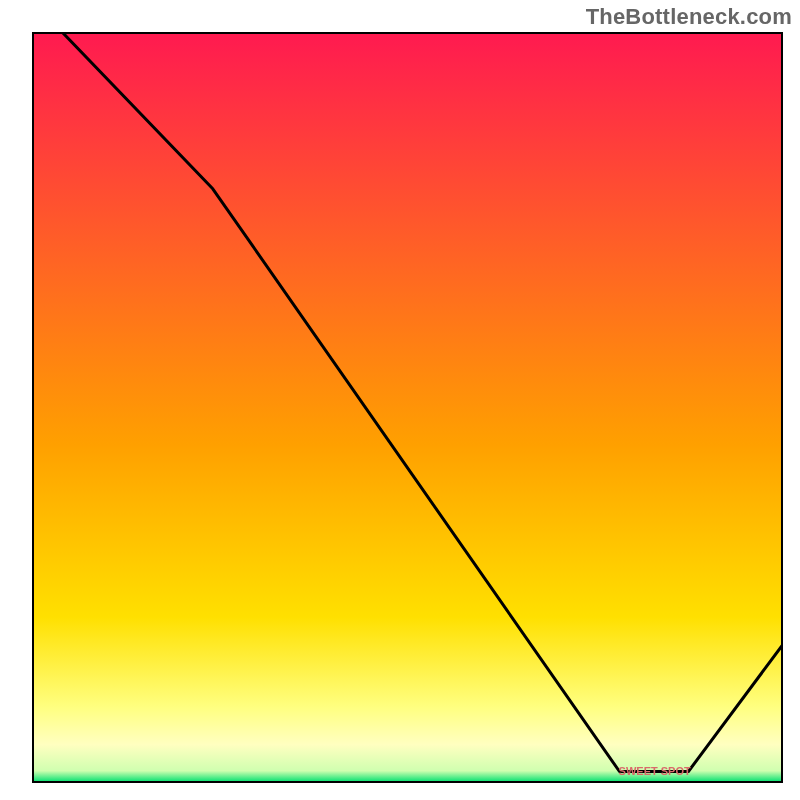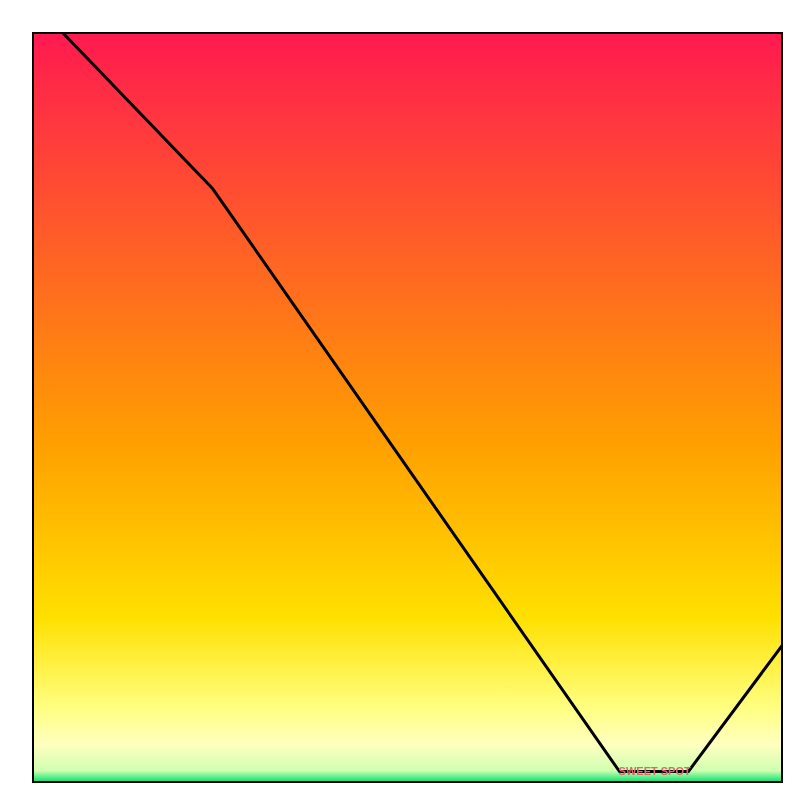--- a/index.html
+++ b/index.html
@@ -57,14 +57,15 @@
 
     <rect id="plot-bg" fill="url(#bg-grad)" x="33" y="33" width="749" height="749"></rect>
 
     <rect id="plot-frame" fill="none" stroke="#000000" stroke-width="2" x="33" y="33" width="749" height="749"></rect>
 
     <path id="curve" fill="none" stroke="#000000" stroke-width="3" stroke-linejoin="round" clip-path="url(#plot-clip)" d="M62.96 33.00 L212.76 188.79 L619.47 771.51 L688.38 771.51 L782.00 645.68"></path>
 
     <text id="sweet-label" font-family="Arial" font-size="11" font-weight="700" text-anchor="middle" x="654.67" y="774.514" fill="#d96a6a">SWEET SPOT</text>
   </svg>
 
+  <div class="watermark">TheBottleneck.com</div>
 
 </div>
 
 </body></html>

